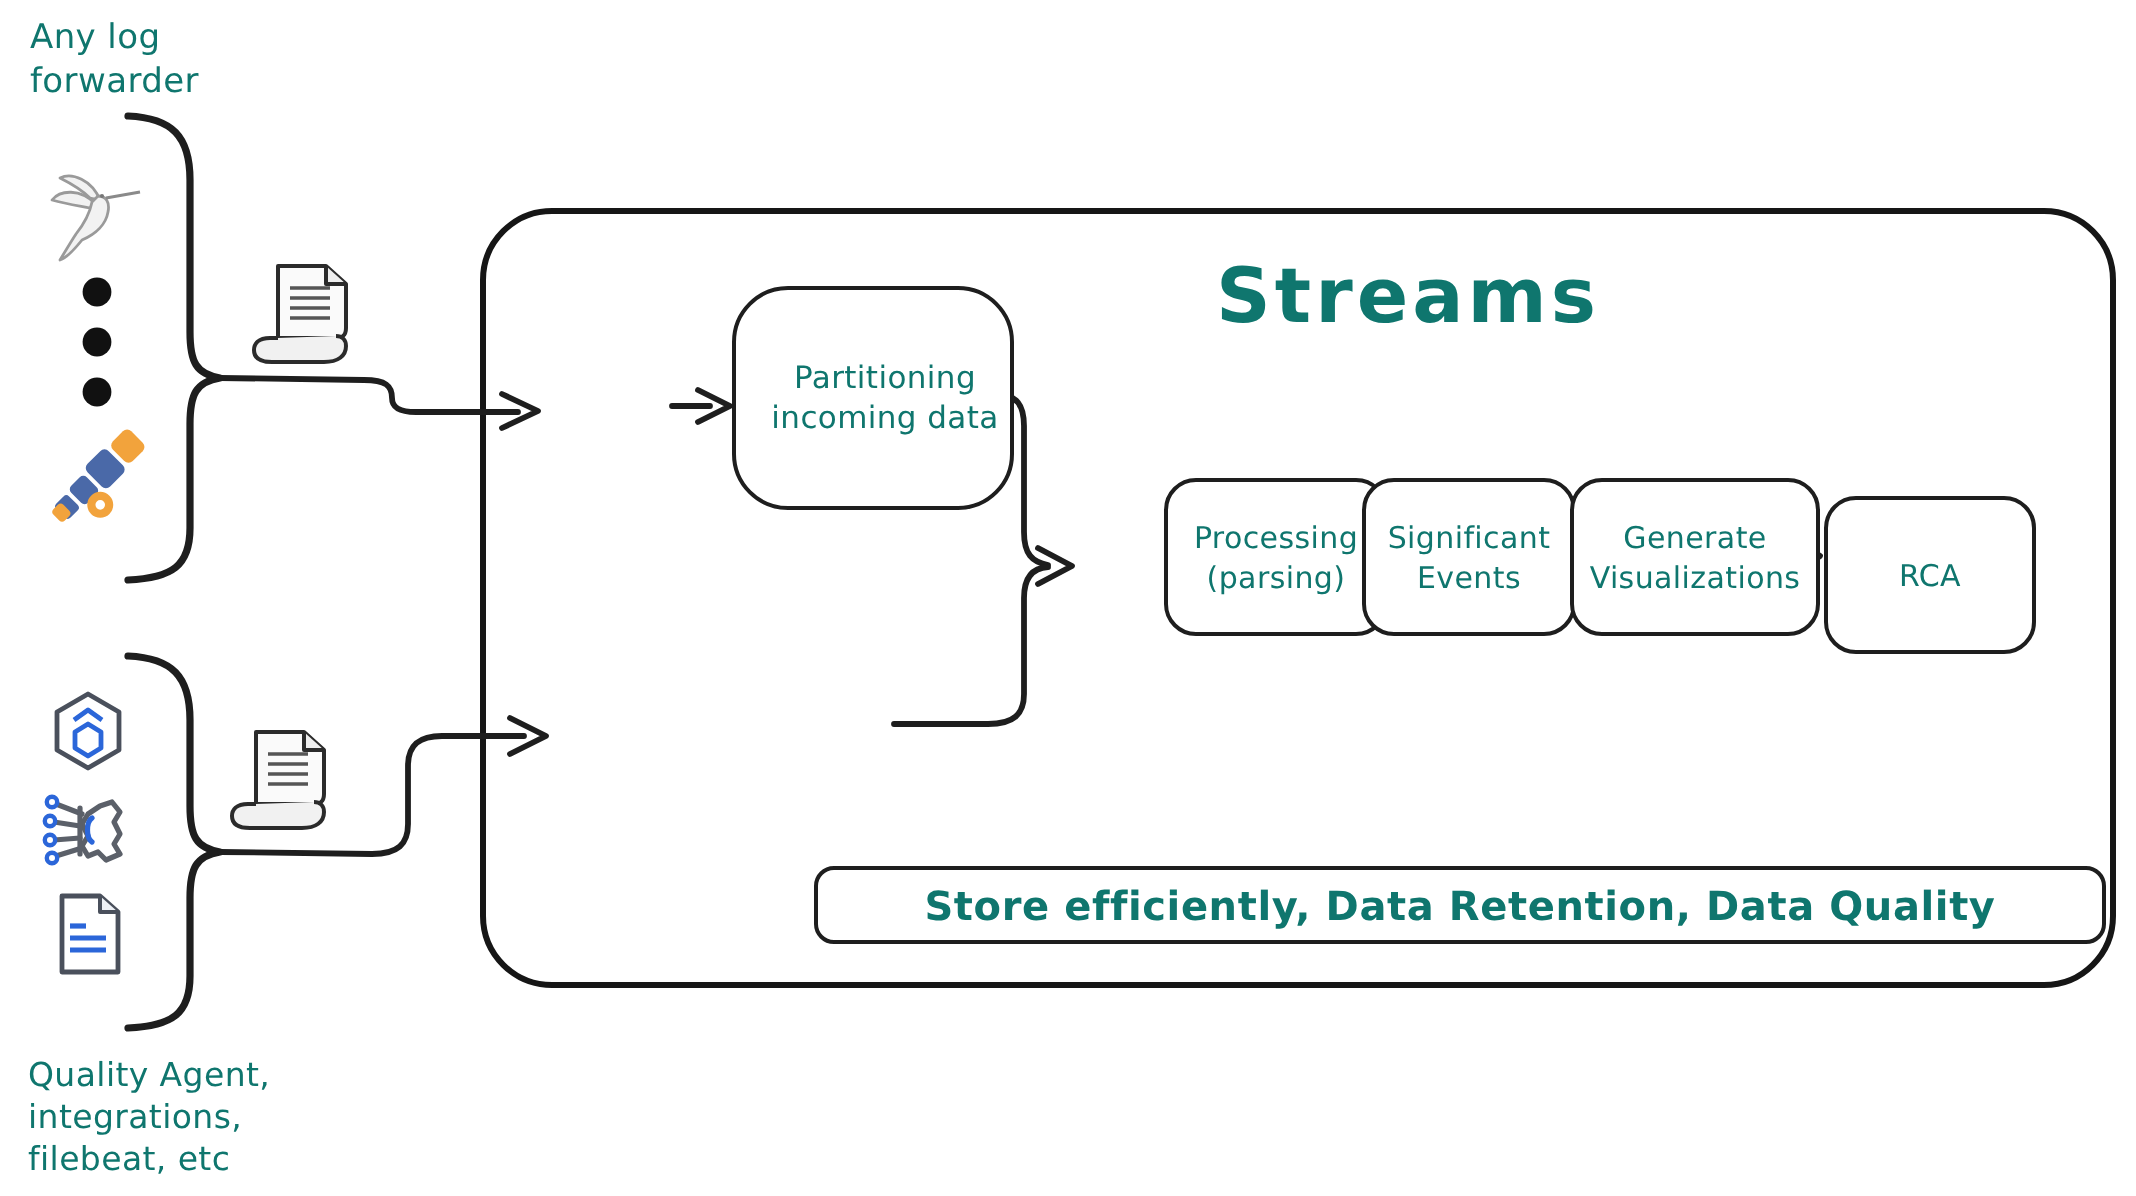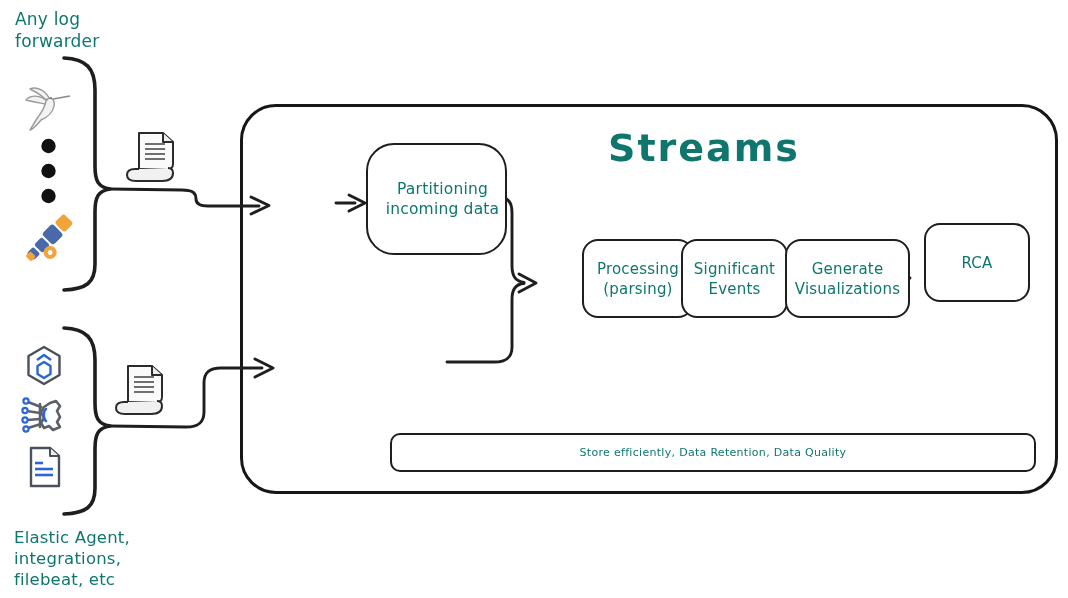--- a/index.html
+++ b/index.html
@@ -17,24 +17,24 @@
   }
   .streams-box{
     position:absolute;left:240px;top:104px;width:812px;height:384px;
     border:3.2px solid #161616;border-radius:36px;background:transparent;
   }
   .streams-title{
     position:absolute;left:598px;top:126px;width:212px;text-align:center;
     font-size:38px;font-weight:bold;letter-spacing:2px;
   }
   .footer-bar{
-    position:absolute;left:390px;top:433px;width:642px;height:35px;
+    position:absolute;left:407px;top:433px;width:642px;height:35px;
     border:2.6px solid #1e1e1e;border-radius:10px;background:#ffffff;
     display:flex;align-items:center;justify-content:center;
-    font-size:11px;letter-spacing:.3px;white-space:nowrap;
+    font-size:20px;letter-spacing:.3px;white-space:nowrap;font-weight:bold;
   }
 </style>
 </head>
 <body>
 
 <div class="canvas">
 
   <div class="streams-box"></div>
 
   <svg class="overlay" viewBox="0 0 1068 598" fill="none" stroke="#1e1e1e" stroke-linecap="round" stroke-linejoin="round">
@@ -142,37 +142,37 @@
   <svg class="abs" style="left:27px;top:446px;" width="36" height="42" viewBox="0 0 36 42" fill="#ffffff" stroke-linejoin="round">
     <path d="M4,2 H23 L32,10 V40 H4 Z" stroke="#4a505c" stroke-width="2.4"></path>
     <path d="M23,2 V10 H32" fill="#eef1f6" stroke="#4a505c" stroke-width="2"></path>
     <g stroke="#2b66d9" stroke-width="2.6">
       <line x1="8" y1="17" x2="16" y2="17"></line>
       <line x1="8" y1="23" x2="26" y2="23"></line>
       <line x1="8" y1="29" x2="26" y2="29"></line>
     </g>
   </svg>
 
-  <div class="abs label" style="left:14px;top:527px;width:160px;font-size:16.5px;line-height:21px;">Elastic Agent,
+  <div class="abs label" style="left:14px;top:527px;width:160px;font-size:16.5px;line-height:21px;">Quality Agent,
 integrations,
 filebeat, etc</div>
 
   <div class="streams-title">Streams</div>
 
 
 
   <div class="box" style="left:366px;top:143px;width:125px;height:108px;border-radius:28px;font-size:15.5px;padding-left:12px;">Partitioning
 incoming data</div>
 
   <div class="box" style="left:546px;top:239px;width:108px;height:75px;margin-left:36px;">Processing
 (parsing)</div>
 
   <div class="box" style="left:662px;top:239px;width:103px;height:75px;margin-left:19px;">Significant
 Events</div>
 
   <div class="box" style="left:785px;top:239px;width:121px;height:75px;">Generate
 Visualizations</div>
 
-  <div class="box" style="left:912px;top:223px;width:102px;height:75px;margin-left:12px;">RCA</div>
+  <div class="box" style="left:912px;top:248px;width:102px;height:75px;">RCA</div>
 
   <div class="footer-bar">Store efficiently, Data Retention, Data Quality</div>
 
 </div>
 
 </body></html>

